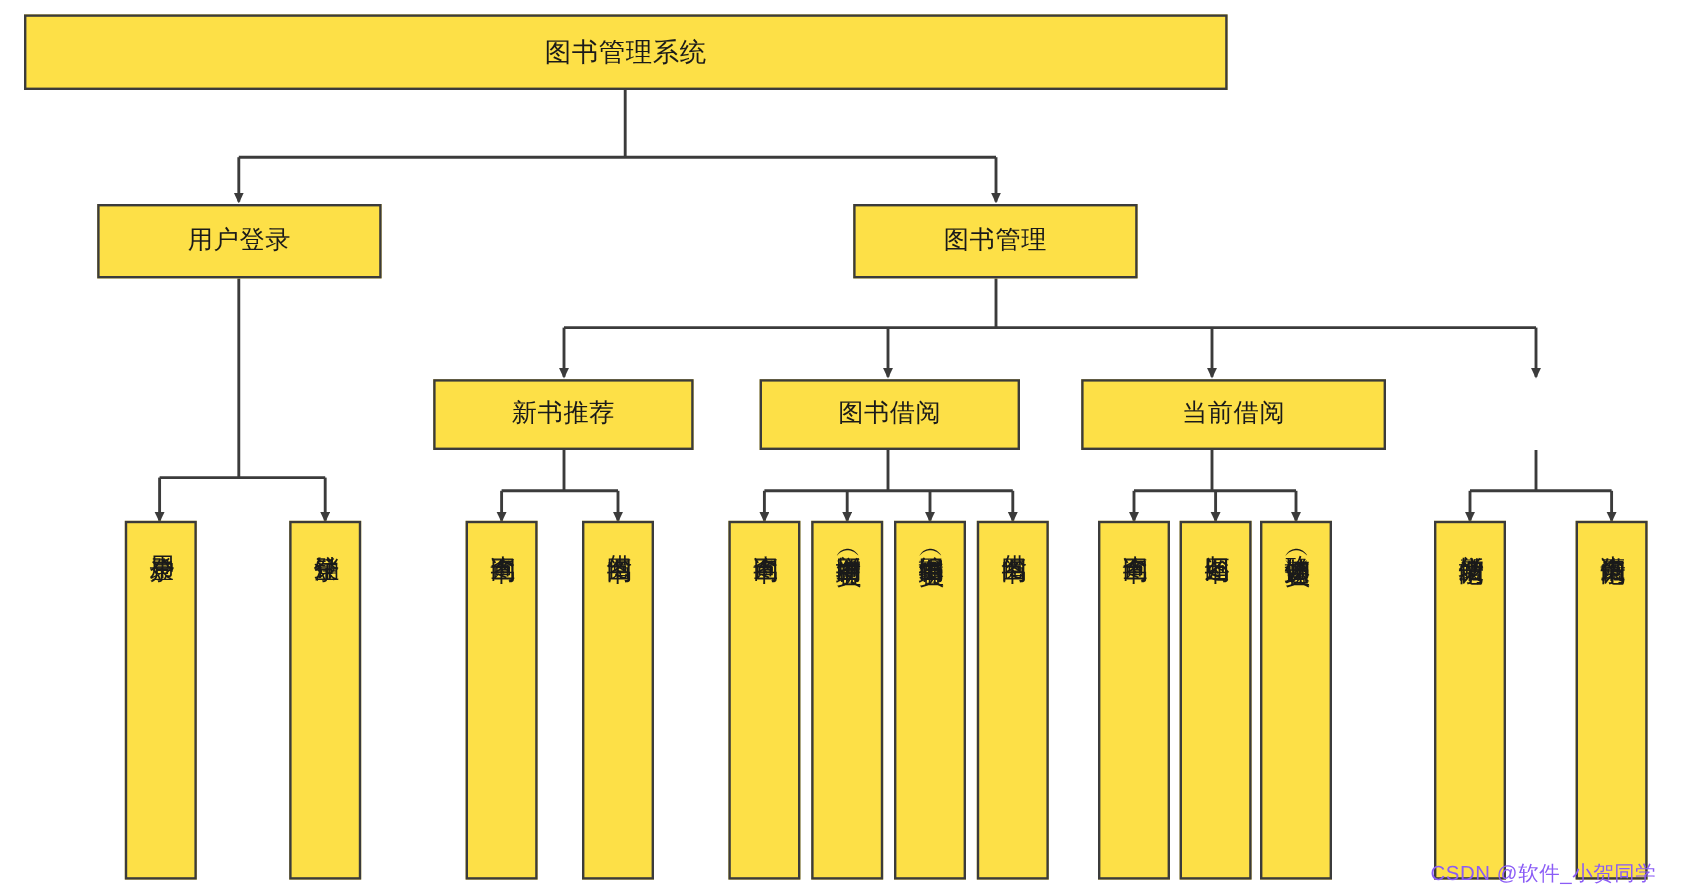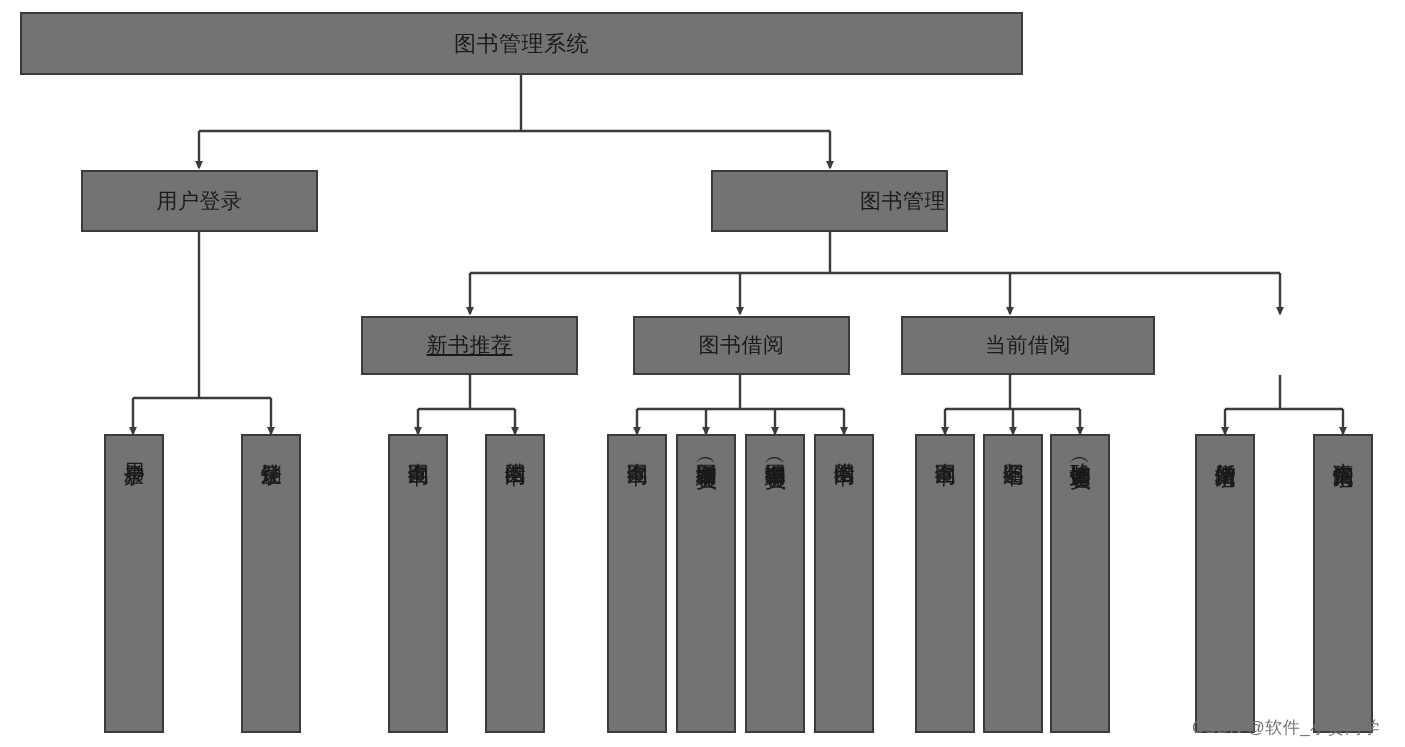--- a/index.html
+++ b/index.html
@@ -22,21 +22,21 @@
     position: absolute;
     left: 0;
     top: 0;
     width: 1405px;
     height: 747px;
     pointer-events: none;
   }
   .node {
     position: absolute;
     box-sizing: border-box;
-    background: #737373;
+    background: #fde047;
     border: 2px solid #3b3b3b;
     display: flex;
     align-items: center;
     justify-content: center;
     color: #1a1a1a;
   }
   .node .label {
     display: block;
     text-align: center;
     line-height: 1.18;
@@ -60,21 +60,21 @@
     writing-mode: vertical-rl;
     text-orientation: upright;
     font-size: 21px;
     line-height: 1.16;
     letter-spacing: 1px;
     white-space: nowrap;
   }
   .watermark {
     position: absolute;
     font-size: 17px;
-    color: #737373;
+    color: #8b5cf6;
     white-space: nowrap;
     letter-spacing: 0.5px;
   }
 </style>
 </head>
 <body>
 
 <div id="canvas">
 
   <svg id="edges" viewBox="0 0 1405 747" xmlns="http://www.w3.org/2000/svg">
@@ -128,25 +128,25 @@
     </g>
   </svg>
 
   <div class="node horiz root" style="left:20px; top:12px; width:1003px; height:63px;">
     <span class="label">图书管理系统</span>
   </div>
 
   <div class="node horiz" style="left:81px; top:170px; width:237px; height:62px;">
     <span class="label">用户登录</span>
   </div>
-  <div class="node horiz" style="left:711px; top:170px; width:237px; height:62px;justify-content:flex-end;">
+  <div class="node horiz" style="left:711px; top:170px; width:237px; height:62px;">
     <span class="label">图书管理</span>
   </div>
 
-  <div class="node horiz" style="left:361px; top:316px; width:217px; height:59px;text-decoration:underline;">
+  <div class="node horiz" style="left:361px; top:316px; width:217px; height:59px;">
     <span class="label">新书推荐</span>
   </div>
   <div class="node horiz" style="left:633px; top:316px; width:217px; height:59px;">
     <span class="label">图书借阅</span>
   </div>
   <div class="node horiz" style="left:901px; top:316px; width:254px; height:59px;">
     <span class="label">当前借阅</span>
   </div>
 
   <div class="node vert" style="left:104px; top:434px; width:60px; height:299px;">

